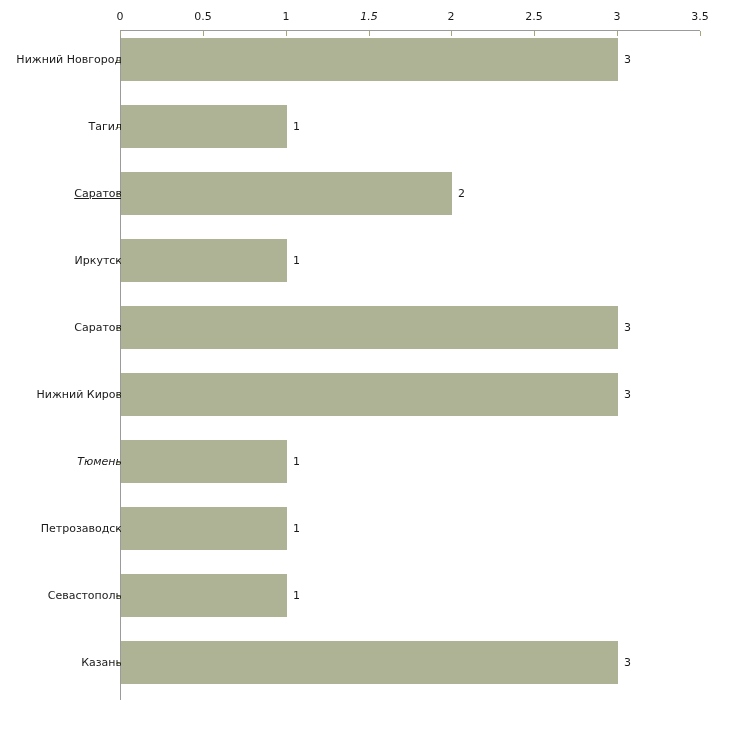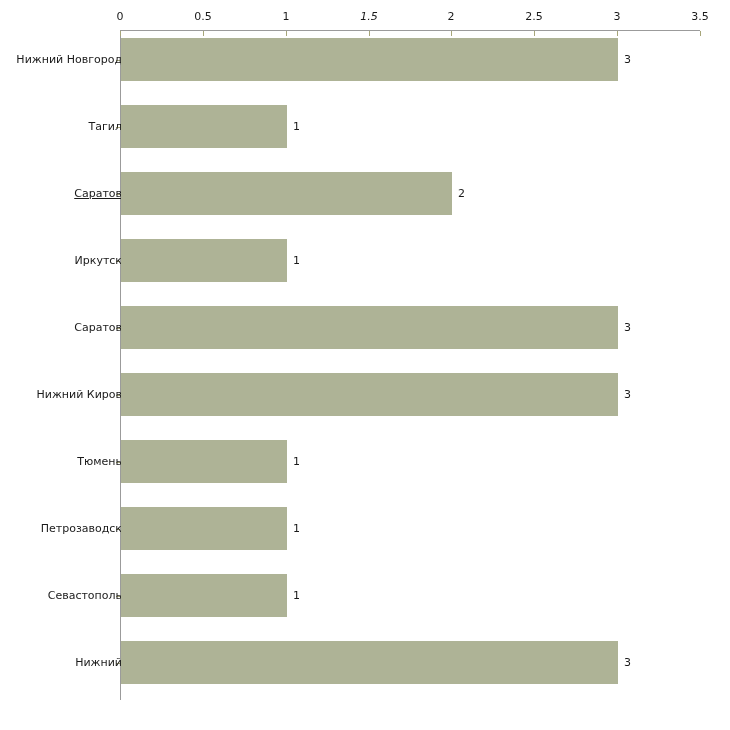--- a/index.html
+++ b/index.html
@@ -134,24 +134,24 @@
         <div class="y-tick" style="top: 596px;"></div>
         <div class="y-tick" style="top: 663px;"></div>
       </div>
     <div id="cat-labels">
         <div class="cat-label" style="top: 54px;">Нижний Новгород</div>
         <div class="cat-label" style="top: 121px;">Тагил</div>
         <div class="cat-label" style="top: 188px; text-decoration: underline;">Саратов</div>
         <div class="cat-label" style="top: 255px;">Иркутск</div>
         <div class="cat-label" style="top: 322px;">Саратов</div>
         <div class="cat-label" style="top: 389px;">Нижний Киров</div>
-        <div class="cat-label" style="top: 456px;">Тюмень</div>
+        <div class="cat-label" style="top: 456px; font-style: italic;">Тюмень</div>
         <div class="cat-label" style="top: 523px;">Петрозаводск</div>
         <div class="cat-label" style="top: 590px;">Севастополь</div>
-        <div class="cat-label" style="top: 657px;">Нижний</div>
+        <div class="cat-label" style="top: 657px;">Казань</div>
       </div>
     <div id="bars">
         <div class="bar" title="Нижний Новгород: 3" style="top: 38px; height: 43px; width: 497px; background: rgb(174, 179, 150);"></div>
         <div class="bar" title="Рязань: 1" style="top: 105px; height: 43px; width: 166px; background: rgb(174, 179, 150);"></div>
         <div class="bar" title="Саратов: 2" style="top: 172px; height: 43px; width: 331px; background: rgb(174, 179, 150);"></div>
         <div class="bar" title="Иркутск: 1" style="top: 239px; height: 43px; width: 166px; background: rgb(174, 179, 150);"></div>
         <div class="bar" title="Казань: 3" style="top: 306px; height: 43px; width: 497px; background: rgb(174, 179, 150);"></div>
         <div class="bar" title="Нижний Тагил: 3" style="top: 373px; height: 43px; width: 497px; background: rgb(174, 179, 150);"></div>
         <div class="bar" title="Тюмень: 1" style="top: 440px; height: 43px; width: 166px; background: rgb(174, 179, 150);"></div>
         <div class="bar" title="Петрозаводск: 1" style="top: 507px; height: 43px; width: 166px; background: rgb(174, 179, 150);"></div>

